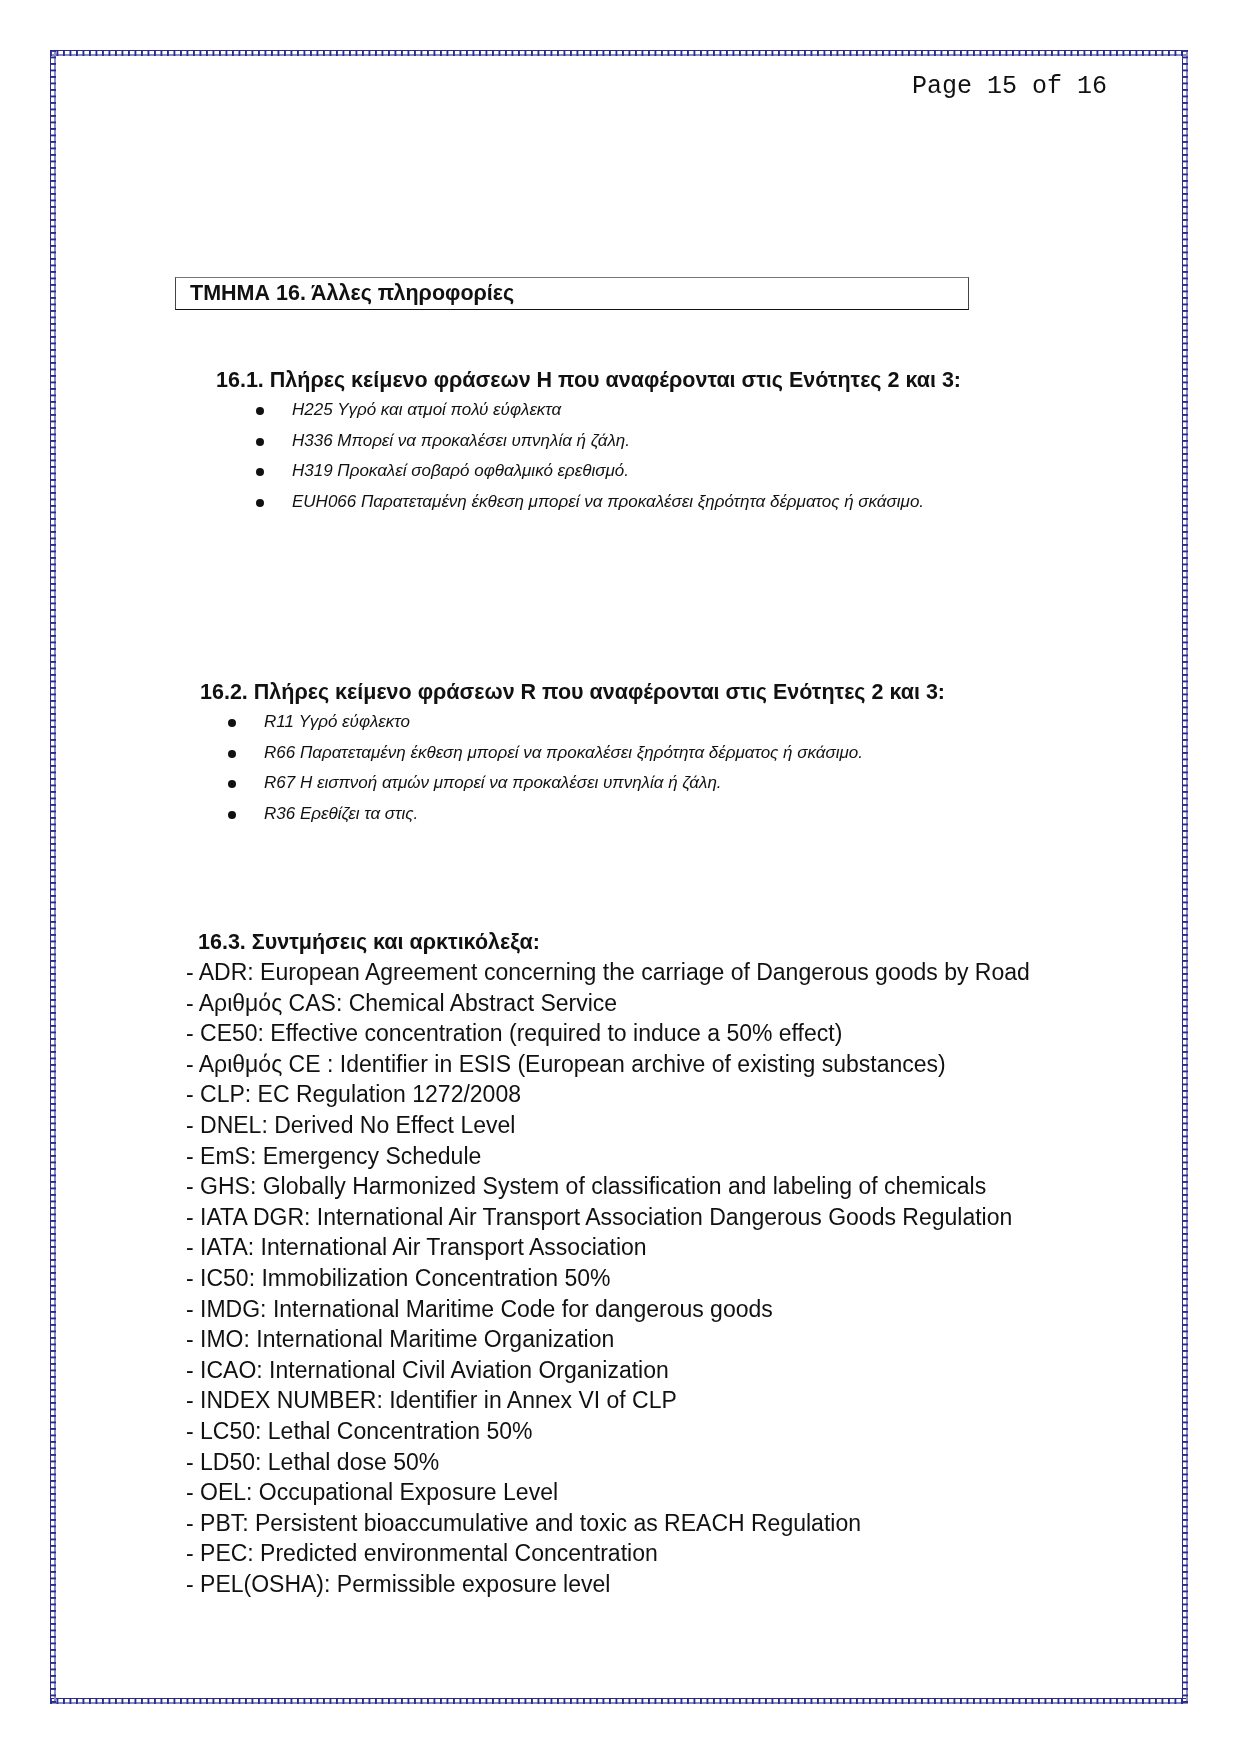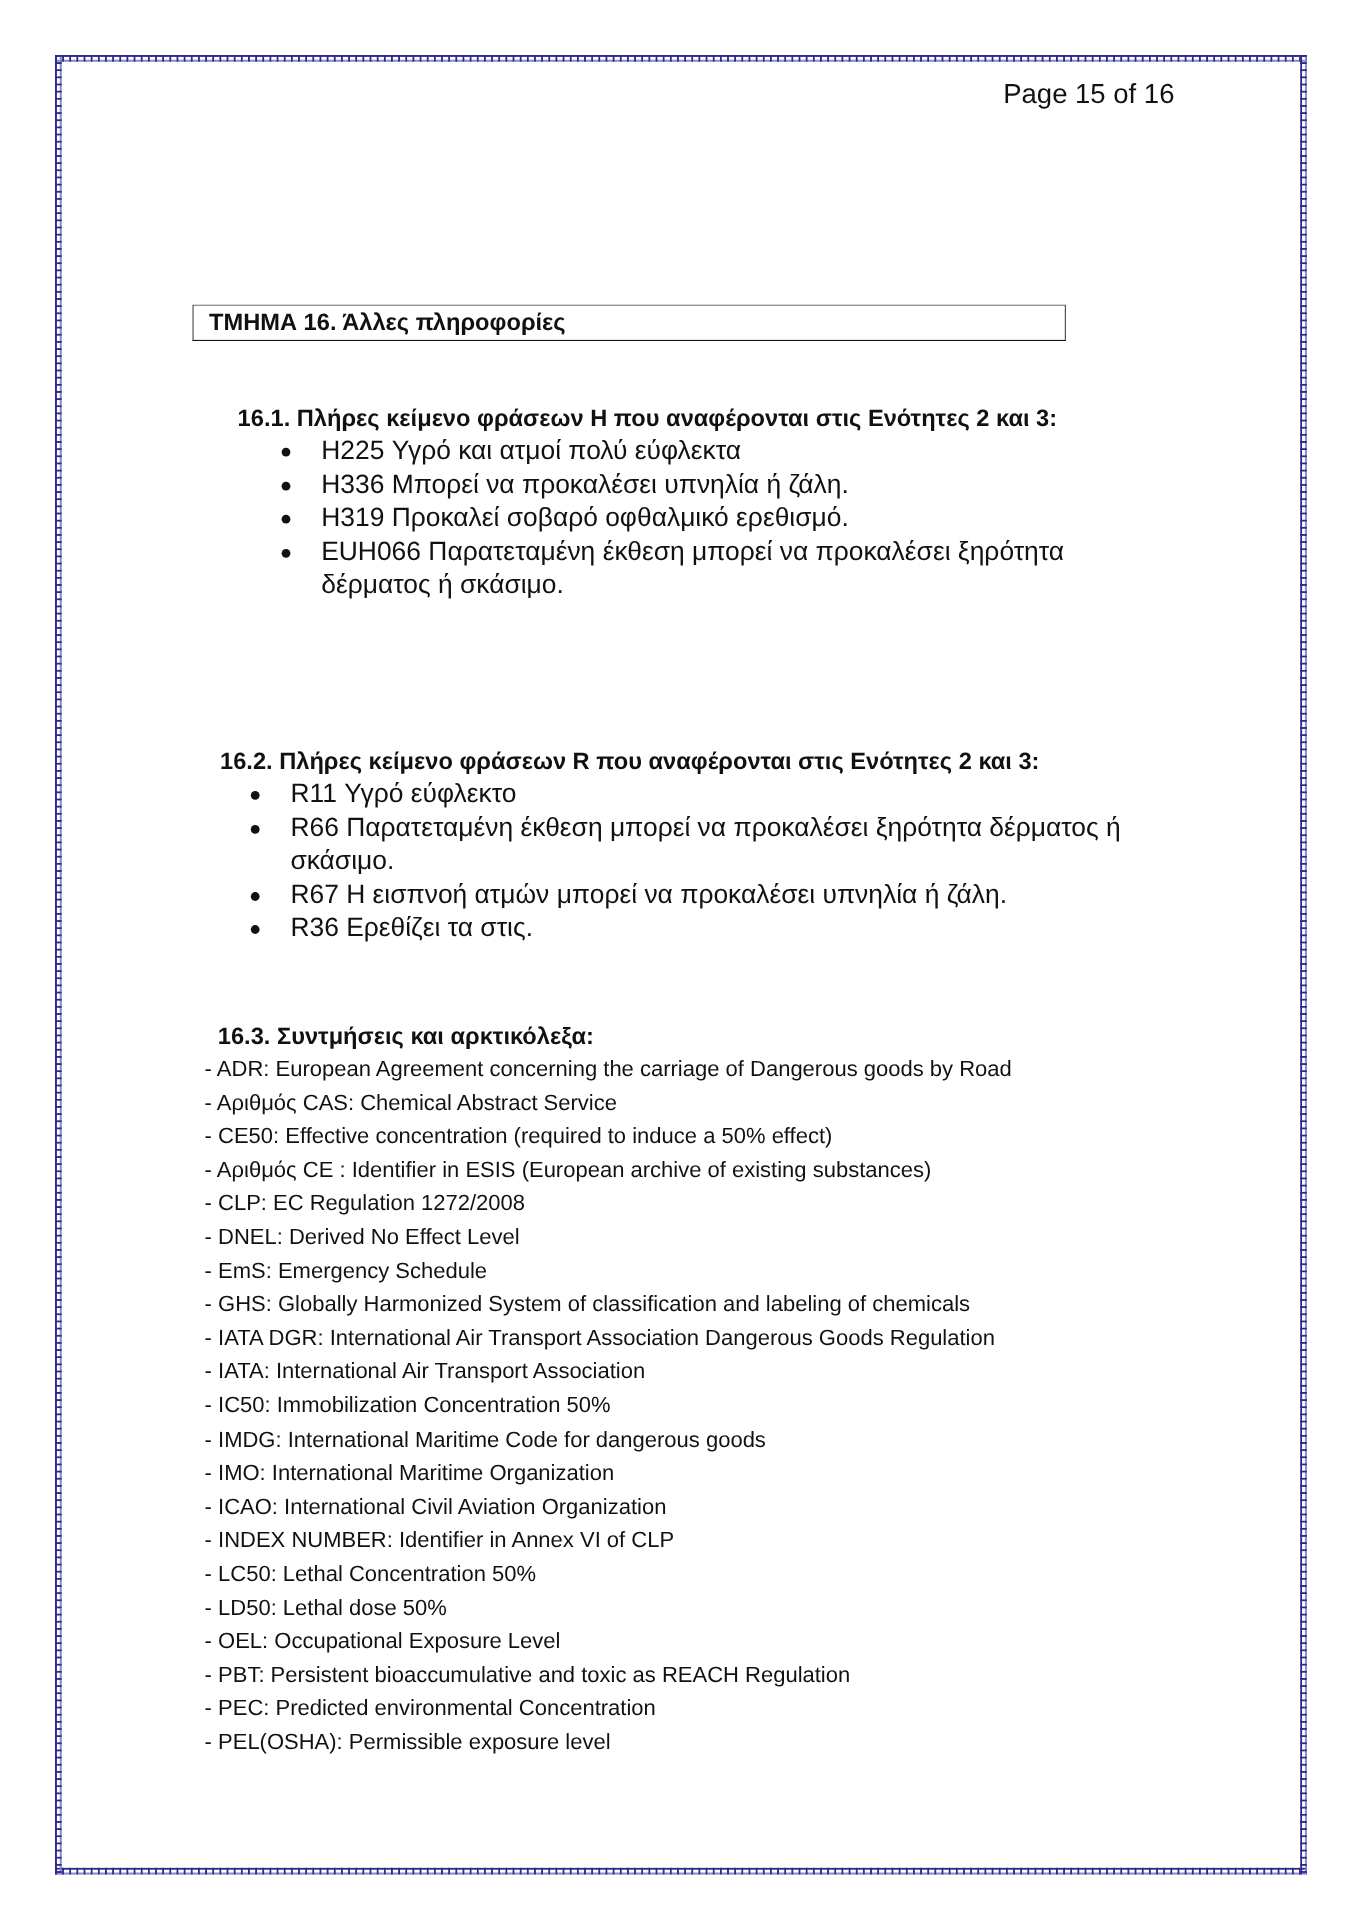--- a/index.html
+++ b/index.html
@@ -50,21 +50,21 @@
       background-size: 6px 6.5px, 6px 6.5px;
       background-repeat: repeat-y;
     }
     .border-edge.left { left: 0; }
     .border-edge.right { right: 0; }
 
     .page-number {
       position: absolute;
       top: 72px;
       left: 912px;
-      font-family: Liberation Sans, sans-serif;
+      font-family: Liberation Mono, monospace;
       font-size: 25px;
       color: #111;
       white-space: nowrap;
     }
 
     .section-header {
       position: absolute;
       left: 175px;
       top: 277px;
       width: 794px;
@@ -86,22 +86,23 @@
       font-size: 21.5px;
       line-height: 30px;
       white-space: nowrap;
     }
 
     .bullet-list {
       position: absolute;
       margin: 0;
       padding: 0;
       list-style: none;
-      font-size: 24px;
+      font-size: 17px;
       line-height: 30.5px;
+      font-style: italic;
     }
     .bullet-item {
       position: relative;
       padding-left: 36px;
     }
     .bullet-item .dot {
       position: absolute;
       left: 0;
       top: 12px;
       width: 8px;
@@ -110,21 +111,21 @@
       background: #111;
     }
 
     .abbr-list {
       position: absolute;
       left: 186px;
       top: 957px;
       margin: 0;
       padding: 0;
       list-style: none;
-      font-size: 20px;
+      font-size: 23px;
       line-height: 30.6px;
       white-space: nowrap;
     }
   </style>
 </head>
 <body>
 
 <div class="page-border">
   <div class="border-edge top"></div>
   <div class="border-edge bottom"></div>

